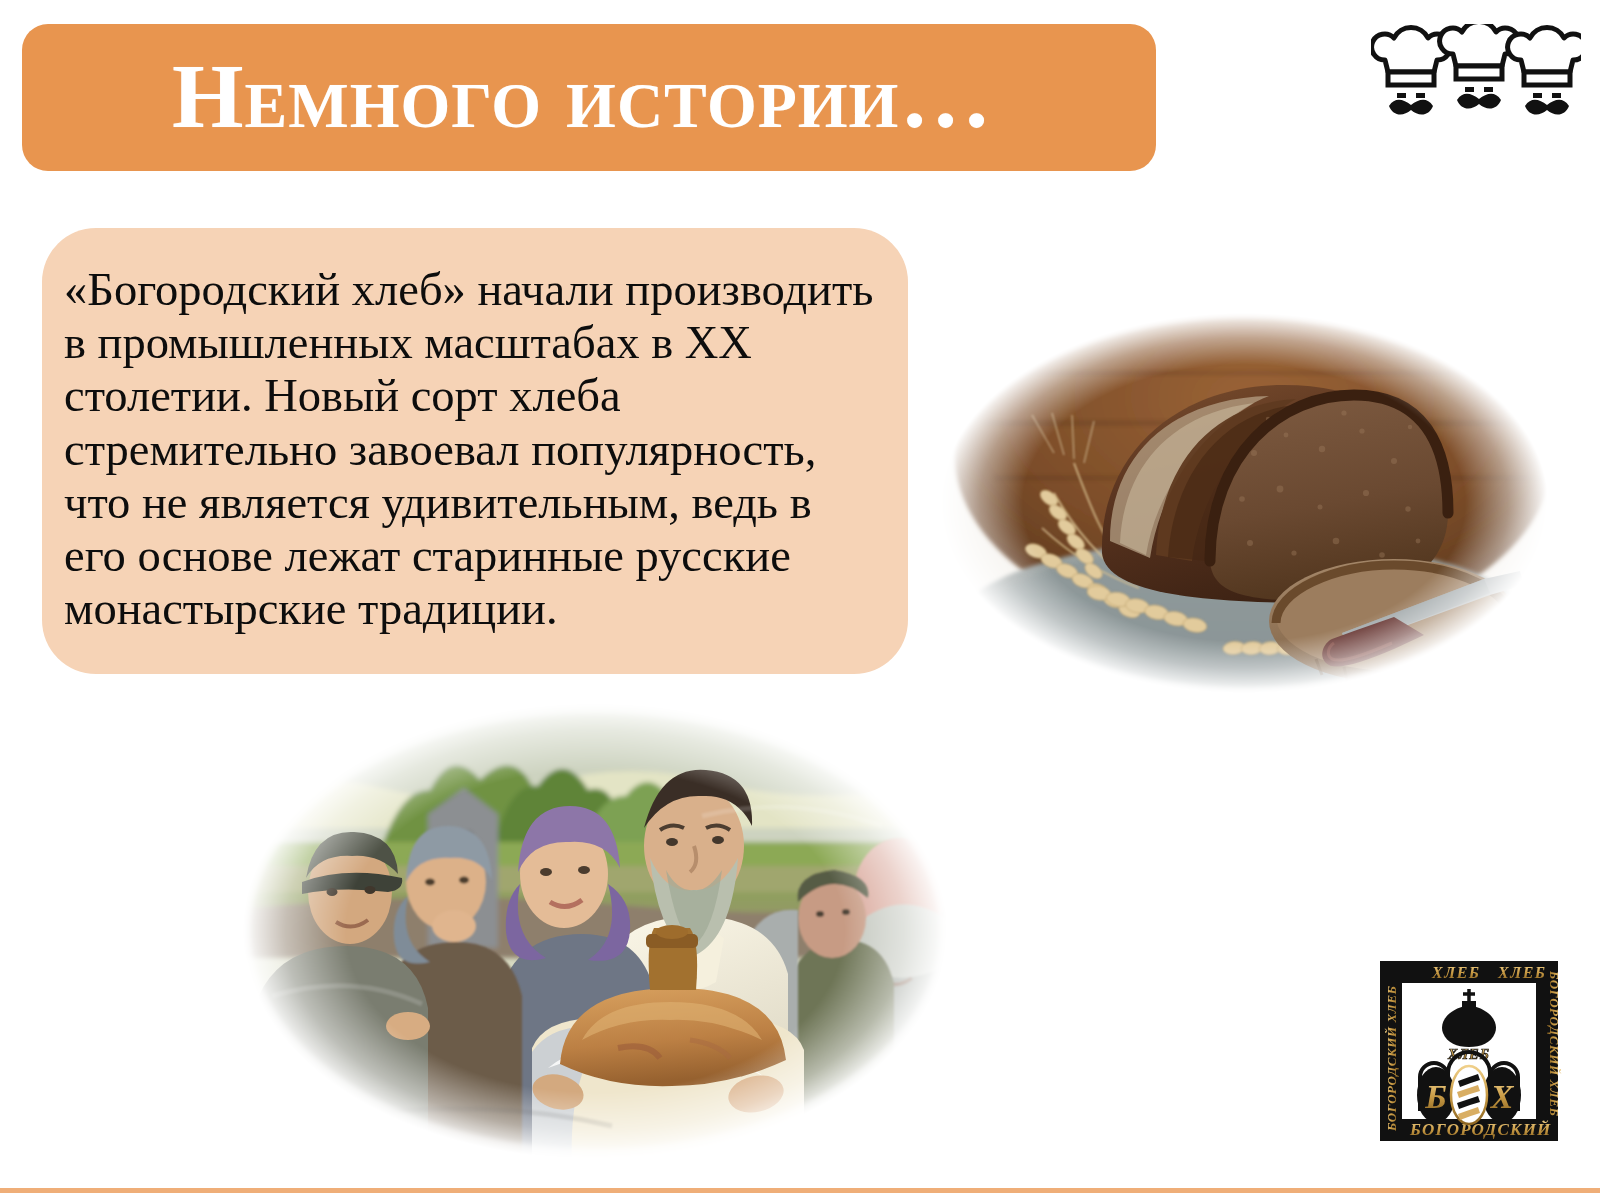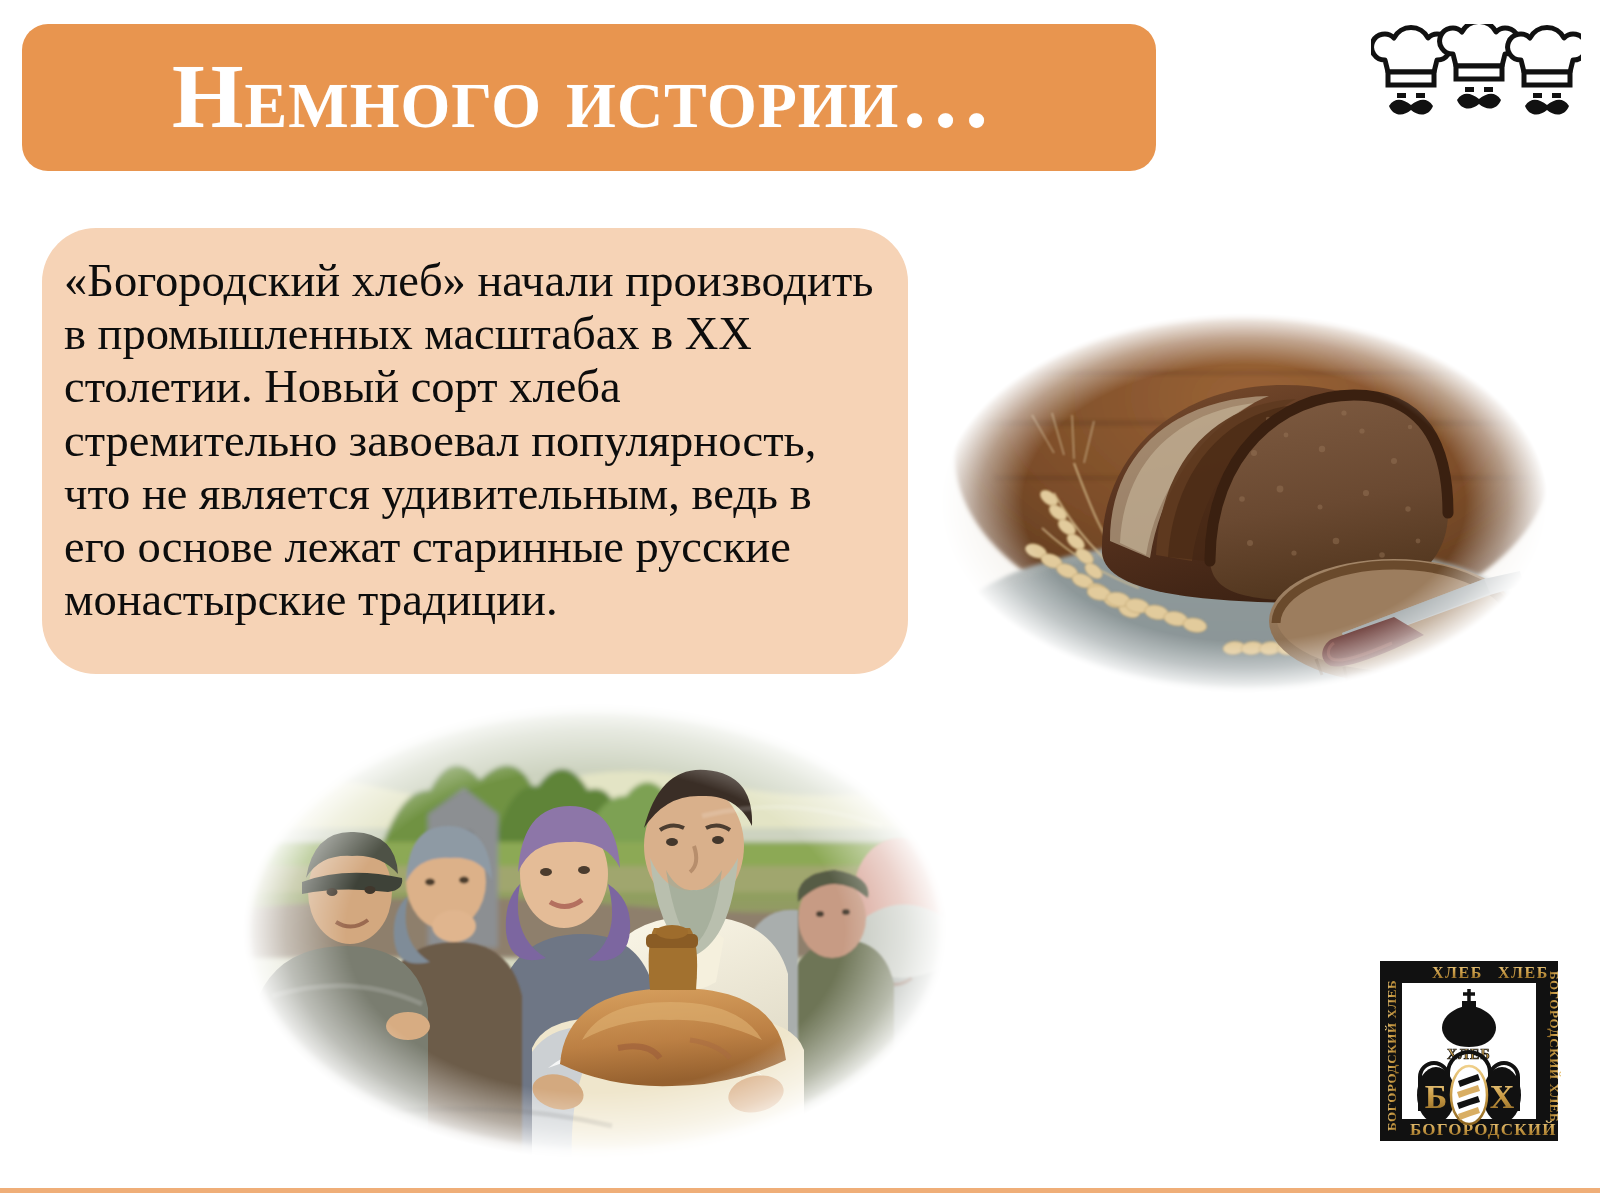--- a/index.html
+++ b/index.html
@@ -59,21 +59,21 @@
   
   .text-card {
     position: absolute;
     left: 42px;
     top: 228px;
     width: 866px;
     height: 446px;
     background: #F6D3B6;
     border-radius: 54px;
     box-sizing: border-box;
-    padding: 26px 30px 20px 22px;
+    padding: 35px 30px 20px 22px;
   }
   .body-text {
     margin: 0;
     color: #0d0d0d;
     font-family: "Liberation Serif", "DejaVu Serif", serif;
     font-size: 46.5px;
     line-height: 1.145;
     text-align: left;
     word-spacing: 0px;
   }
@@ -106,20 +106,21 @@
   }
   .painting svg { display: block; width: 100%; height: 100%; }
 
   
   .brand-logo {
     position: absolute;
     left: 1374px;
     top: 955px;
     width: 190px;
     height: 192px;
+    font-style: italic;
   }
   .brand-logo svg { display: block; }
 
   
   .bottom-rule {
     position: absolute;
     left: 0;
     top: 1188px;
     width: 1600px;
     height: 5px;

